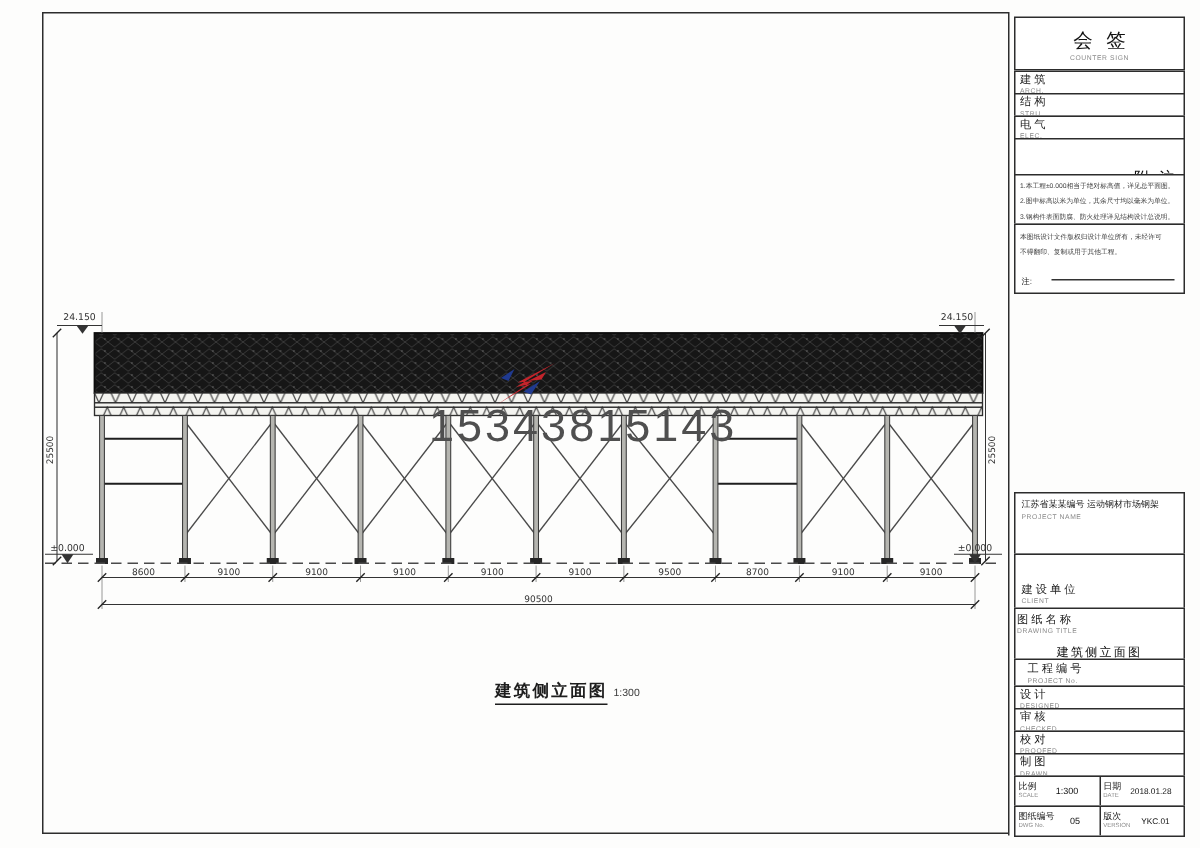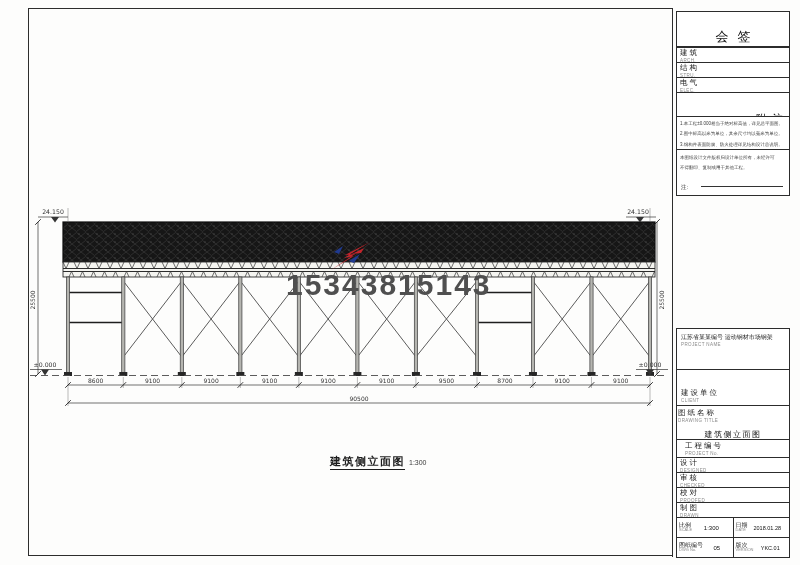--- a/index.html
+++ b/index.html
@@ -12,21 +12,21 @@
   .sheet-frame{
     position:absolute;left:28px;top:8px;width:766px;height:548px;
     border:1.3px solid #2d2d2d;background:#fdfdfc;box-sizing:border-box;
   }
   #elev-svg{position:absolute;left:0;top:0;z-index:2}
   #elev-svg text{font-family:"DejaVu Sans",sans-serif;fill:#333}
 
   
   .wm-phone{
     position:absolute;left:286px;top:268px;z-index:6;
-    font-size:30px;font-weight:bold;letter-spacing:2px;color:#4f4f4f;
+    font-size:30px;font-weight:normal;letter-spacing:2px;color:#4f4f4f;
   }
   .wm-logo{position:absolute;left:328px;top:241px;z-index:6}
 
   
   .dwg-caption{position:absolute;left:330px;top:451px;z-index:3;white-space:nowrap}
   .dwg-caption .t{
     font-size:11px;font-weight:bold;color:#1d1d1d;letter-spacing:1.5px;
     border-bottom:1.6px solid #1d1d1d;padding-bottom:2px;
   }
   .dwg-caption .s{font-size:7px;color:#3a3a3a;margin-left:4px}
@@ -34,21 +34,21 @@
   
   .tb-panel{
     position:absolute;left:672px;top:8px;width:123px;height:549px;z-index:4;
     border-left:1.8px solid #2d2d2d;background:#fdfdfc;box-sizing:border-box;
   }
   .tb-box,.tb-row{
     position:absolute;left:3px;width:114px;box-sizing:border-box;
     border:1px solid #2c2c2c;background:#fff;overflow:hidden;
   }
   .tb-row{height:16px;padding:1px 3px}
-  .big-title{font-size:13px;color:#111;text-align:center;letter-spacing:9px;text-indent:9px;margin-top:16px}
+  .big-title{font-size:13px;color:#111;text-align:center;letter-spacing:9px;text-indent:9px;margin-top:6px}
   .big-title2{font-size:10.5px;color:#111;text-align:right;letter-spacing:6px;text-indent:6px;margin-top:19px}
   .sub{font-size:4.5px;color:#8a8a8a;line-height:1.2;letter-spacing:0.4px}
   .sub.center{text-align:center}
   .lbl{font-size:7.5px;color:#1b1b1b;letter-spacing:2px;line-height:1.15}
   .note-line{font-size:4.5px;color:#404040;line-height:2.3;white-space:nowrap}
   .note-mark{position:absolute;bottom:4px;left:4px;font-size:5.5px;color:#222}
   .note-underline{position:absolute;bottom:8px;right:6px;width:82px;border-top:0.9px solid #333}
   .proj-line{font-size:6px;color:#222;line-height:1.5;white-space:nowrap}
   .dwg-title-value{text-align:center;font-size:8px;color:#111;letter-spacing:1.5px;margin-top:6px}
   .cellrow{display:flex;height:100%}

